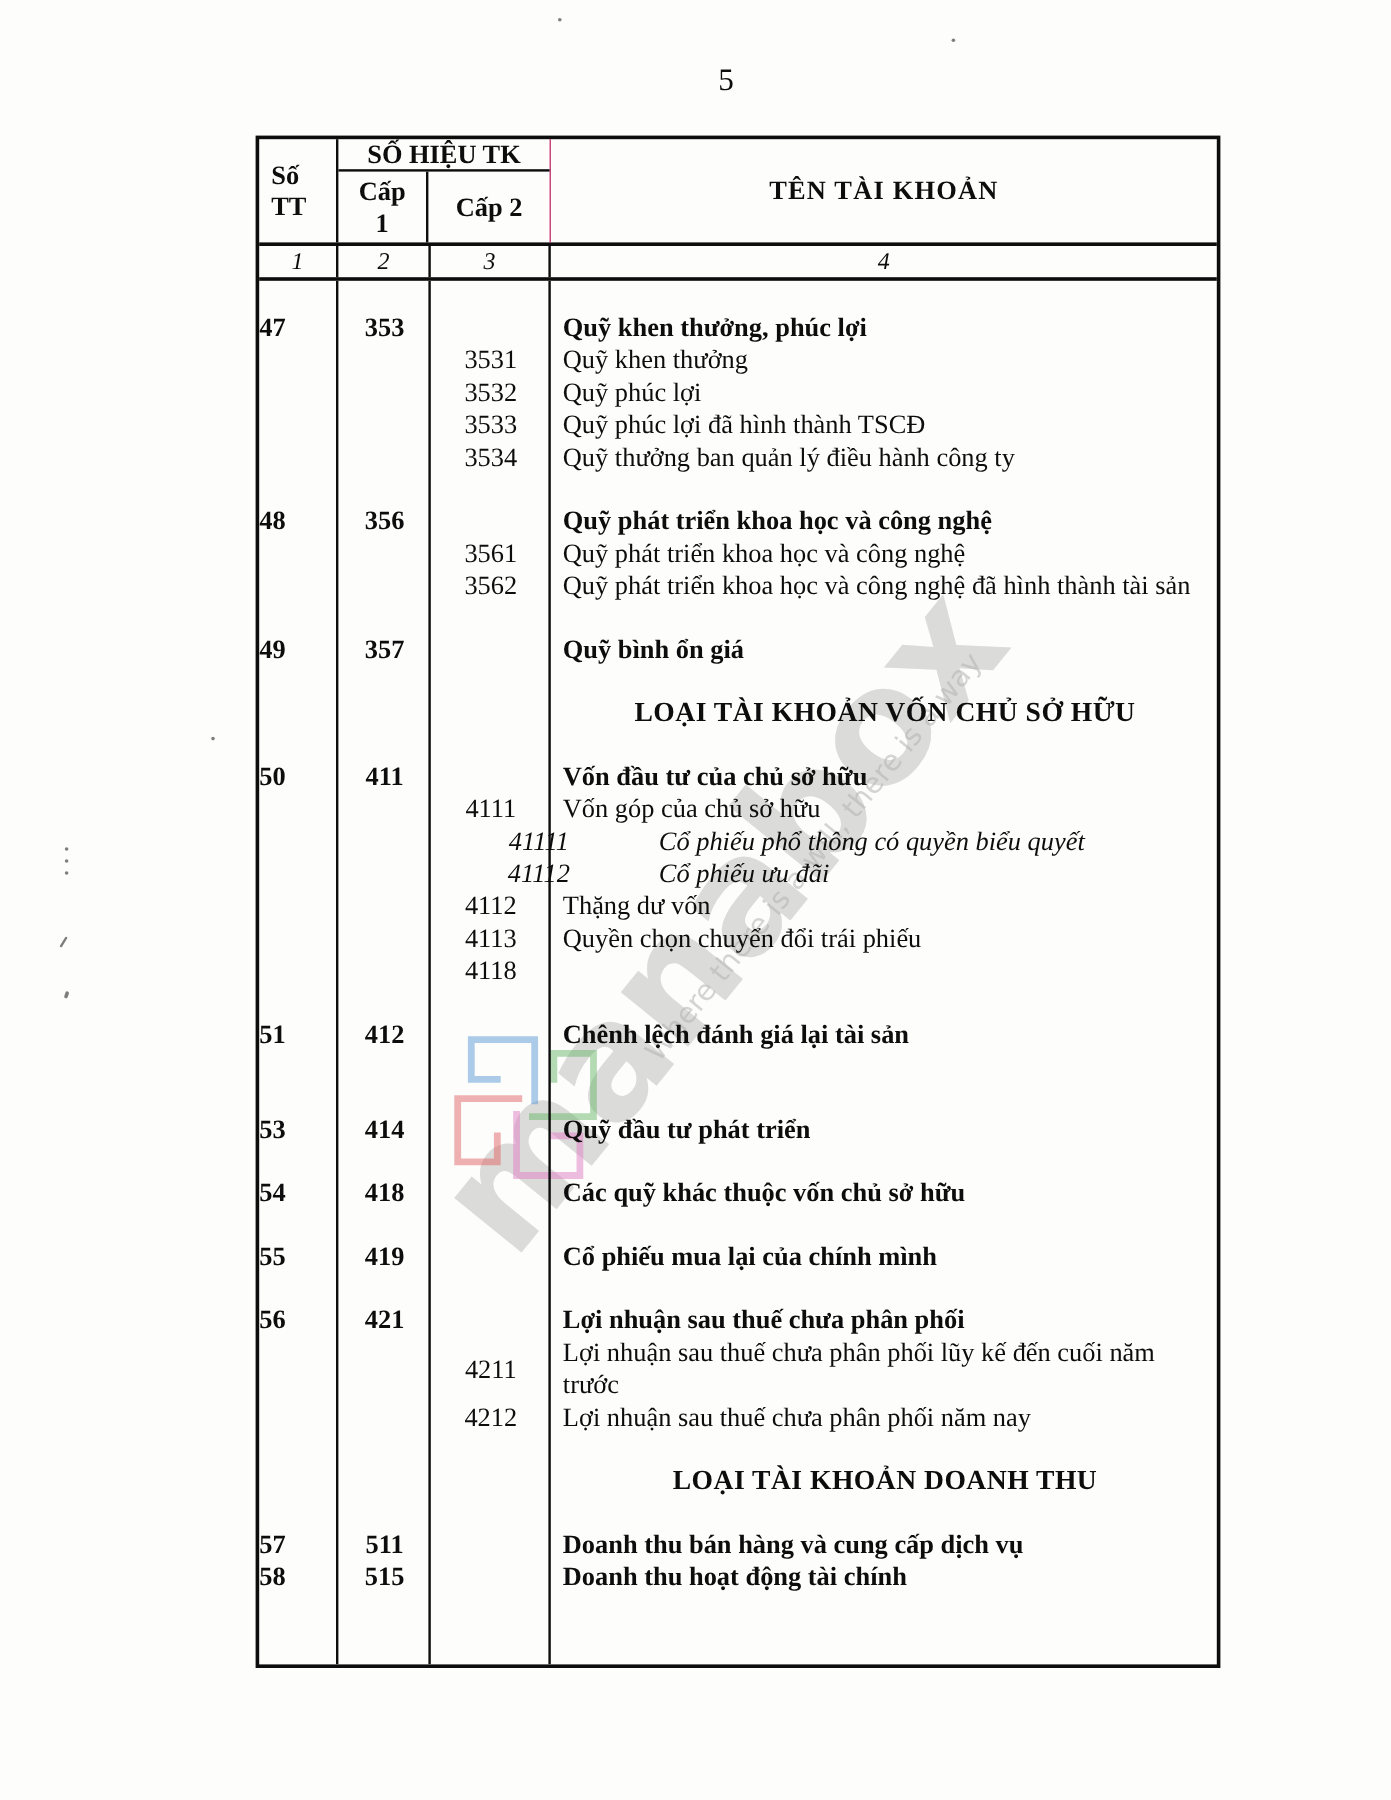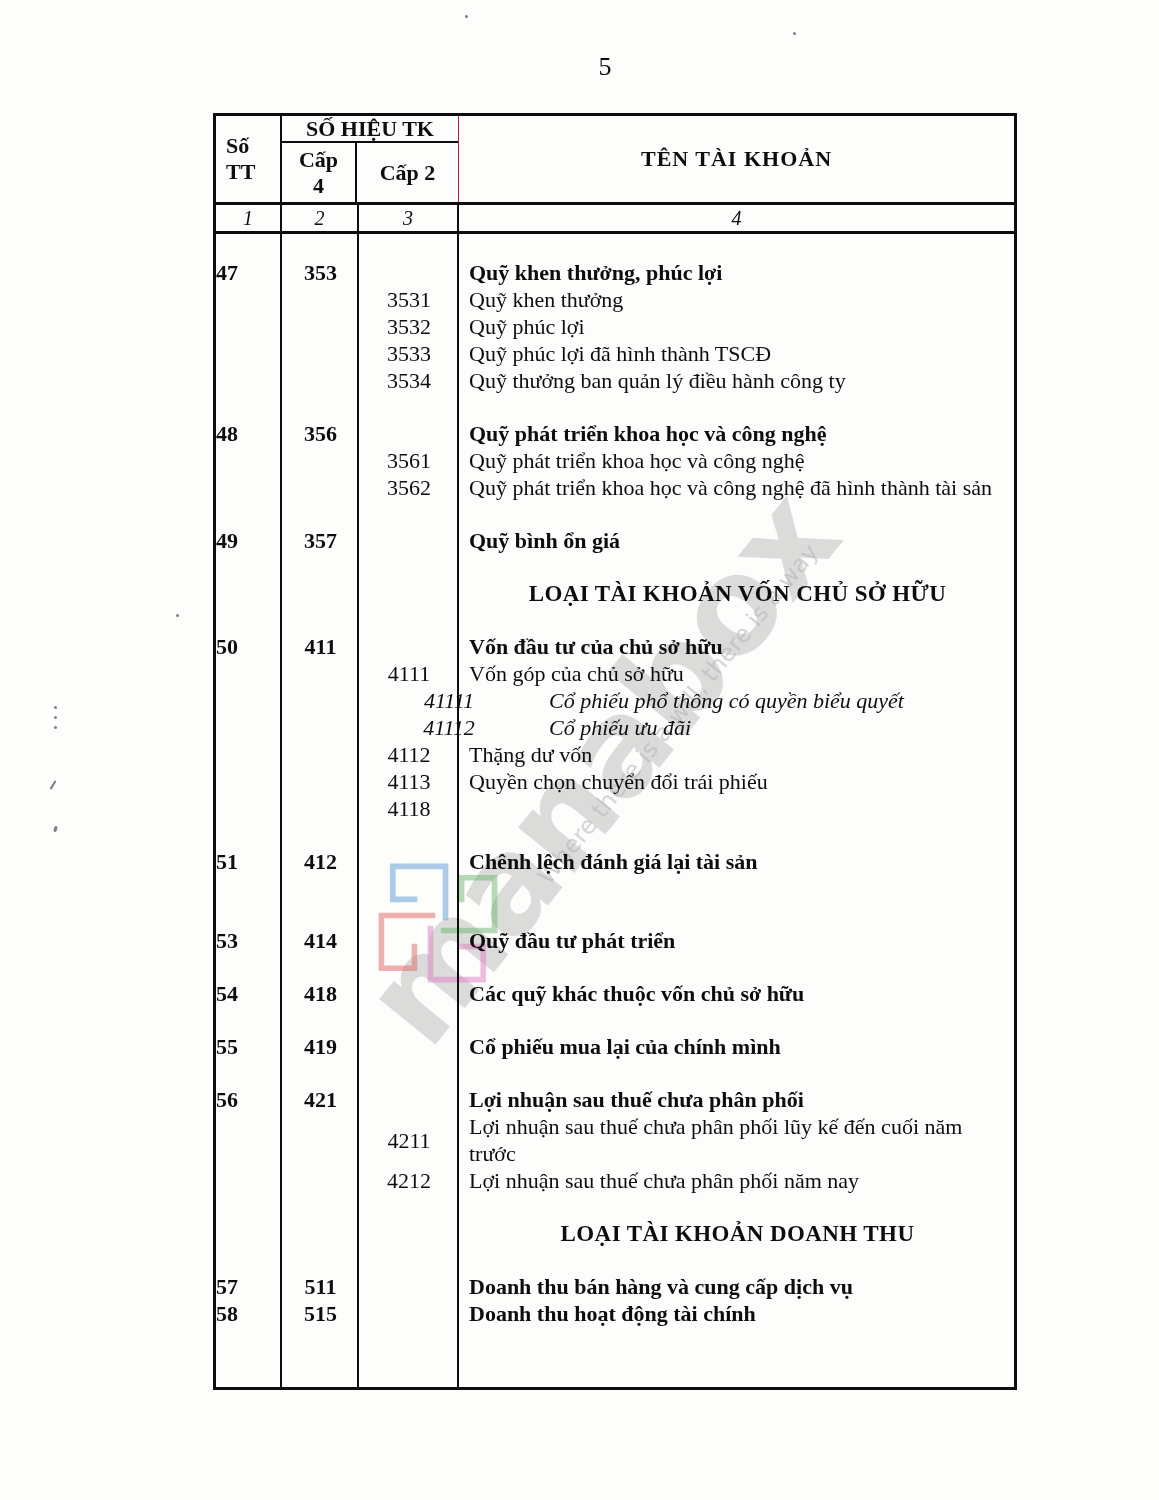--- a/index.html
+++ b/index.html
@@ -113,21 +113,21 @@
 
   <div class="acct-table">
     <div class="thead">
       <div class="th th-stt">
         <div class="narrow">Số TT</div>
       </div>
       <div class="th-mid">
         <div class="th th-sohieu">SỐ HIỆU TK</div>
         <div class="th-sub">
           <div class="th th-cap1">
-            <div class="narrow">Cấp 4</div>
+            <div class="narrow">Cấp 1</div>
           </div>
           <div class="th th-cap2">Cấp 2</div>
         </div>
       </div>
       <div class="th th-ten">TÊN TÀI KHOẢN</div>
     </div>
 
     <div class="index-row">
       <div class="ix ix1">1</div>
       <div class="ix ix2">2</div>

